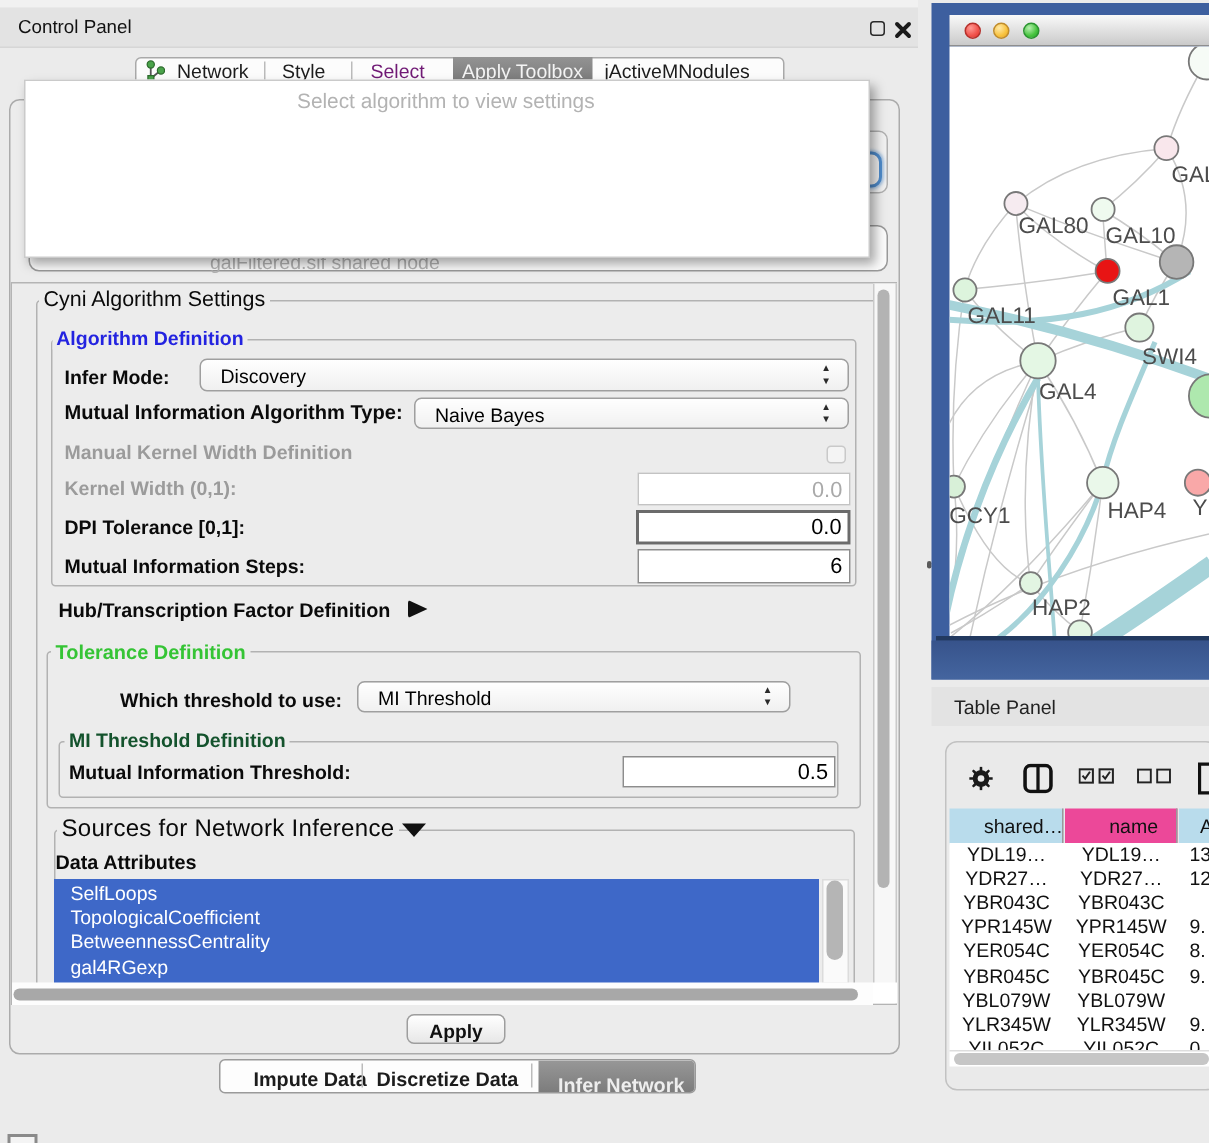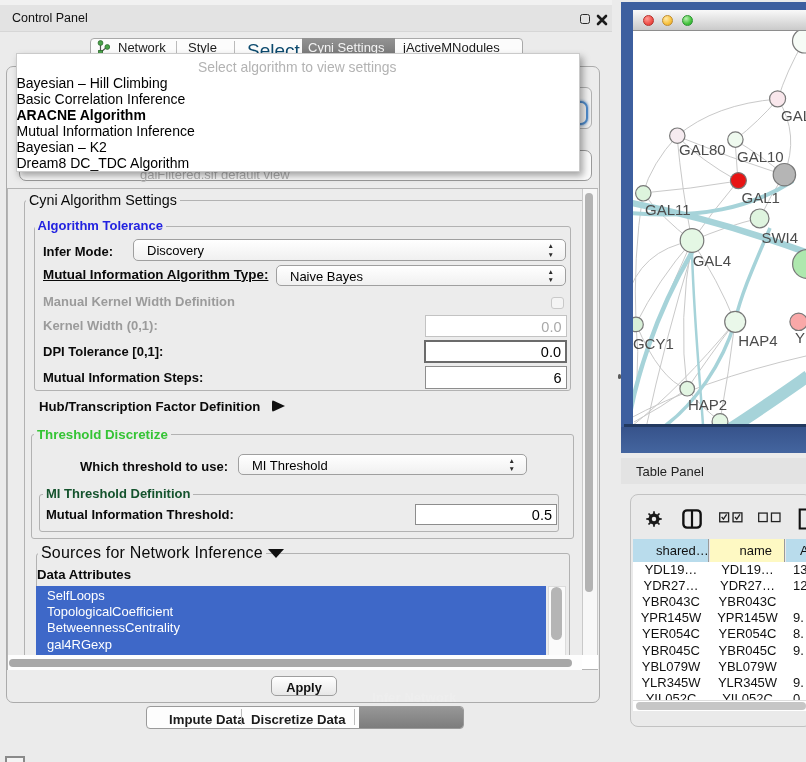--- a/index.html
+++ b/index.html
@@ -38,49 +38,49 @@
 <svg class="abs" style="left:97px;top:40px;" width="13" height="16" viewBox="0 0 13 16">
   <path d="M3.5 4 L3.5 12 M4 12 L10 7" stroke="#555" stroke-width="1.2" fill="none"></path>
   <circle cx="3.5" cy="3" r="2.4" fill="#4aa34a" stroke="#2c6b2c" stroke-width="0.8"></circle>
   <rect x="1.6" y="10.4" width="4" height="4" fill="#4aa34a" stroke="#2c6b2c" stroke-width="0.8"></rect>
   <circle cx="10.3" cy="7" r="2.4" fill="#4aa34a" stroke="#2c6b2c" stroke-width="0.8"></circle>
 </svg>
 <div class="abs" style="left:118px;top:40px;font-size:13px;color:#1c1c1c;">Network</div>
 <div class="vline" style="left:176px;top:41px;height:13px;"></div>
 <div class="abs" style="left:188px;top:40px;font-size:13px;color:#1c1c1c;">Style</div>
 <div class="vline" style="left:233.5px;top:41px;height:13px;"></div>
-<div class="abs" style="left:247px;top:40px;font-size:19px;color:#0c4a6e;">Select</div>
+<div class="abs" style="left:247px;top:40px;font-size:13px;color:#701a75;">Select</div>
 <div class="abs" style="left:302px;top:38px;width:93px;height:19px;background:linear-gradient(#939393,#777777);"></div>
-<div class="abs" style="left:308px;top:40px;font-size:13px;color:#f4f4f4;">Cyni Settings</div>
+<div class="abs" style="left:308px;top:40px;font-size:13px;color:#f4f4f4;">Apply Toolbox</div>
 <div class="abs" style="left:403px;top:40px;font-size:13px;color:#1c1c1c;">jActiveMNodules</div>
 
 <div class="abs" style="left:19px;top:87px;width:573px;height:42px;border:1px solid #b0b0b0;border-radius:6px;background:#f1f1f1;"></div>
 <div class="abs" style="left:19px;top:150px;width:573px;height:31px;border:1px solid #9a9a9a;border-radius:7px;background:#fbfbfb;">
-  <div class="abs" style="left:120px;top:16px;font-size:13px;color:#b2b2b2;">galFiltered.sif default view</div>
+  <div class="abs" style="left:120px;top:16px;font-size:13px;color:#b2b2b2;">galFiltered.sif shared node</div>
 </div>
 <div class="abs" style="left:566px;top:100.5px;width:22px;height:24.5px;border:2.2px solid #4e8ac9;border-radius:7px;background:#ededed;box-shadow:0 0 2px 1px rgba(90,145,205,0.5);"></div>
 
 <div class="abs" style="left:7px;top:188px;width:591px;height:482px;border:1px solid #b4b4b4;background:#ececec;"></div>
 
 <div class="abs" style="left:8px;top:189px;width:574px;height:474px;overflow:hidden;">
 <div class="abs" style="left:-8px;top:-189px;width:806px;height:762px;">
 
   <div class="grp" style="left:24px;top:200px;width:576px;height:480px;"></div>
   <div class="grpt" style="left:26px;top:192.5px;color:#0a0a0a;">Cyni Algorithm Settings</div>
 
   <div class="grp" style="left:34px;top:226px;width:537px;height:165px;"></div>
-  <div class="grpt" style="left:34.5px;top:217.5px;color:#2323e0;font-size:13px;font-weight:bold;">Algorithm Tolerance</div>
+  <div class="grpt" style="left:34.5px;top:217.5px;color:#2323e0;font-size:13px;font-weight:bold;">Algorithm Definition</div>
 
   <div class="lbl" style="left:43px;top:244px;">Infer Mode:</div>
   <div class="combo" style="left:133px;top:239px;width:433px;height:22px;">
     <span class="ctext">Discovery</span>
           <span class="carr">▲<br>▼</span>
   </div>
 
-  <div class="lbl" style="left:43px;top:266.5px;font-size:13.4px;text-decoration:underline;">Mutual Information Algorithm Type:</div>
+  <div class="lbl" style="left:43px;top:266.5px;font-size:13.4px;">Mutual Information Algorithm Type:</div>
   <div class="combo" style="left:276px;top:264.5px;width:290px;height:21.5px;">
     <span class="ctext">Naive Bayes</span>
           <span class="carr">▲<br>▼</span>
   </div>
 
   <div class="lblgray" style="left:43px;top:293.5px;">Manual Kernel Width Definition</div>
   <div class="abs" style="left:551px;top:297px;width:13px;height:12px;background:#f4f4f4;border:1px solid #c9c9c9;border-radius:3px;"></div>
 
   <div class="lblgray" style="left:43px;top:317.5px;">Kernel Width (0,1):</div>
   <div class="tfield" style="left:424.5px;top:315px;width:142px;height:22px;border:1px solid #c3c3c3;color:#a9a9a9;padding:3px 4px 0 0;">0.0</div>
@@ -88,21 +88,21 @@
   <div class="lbl" style="left:43px;top:344px;">DPI Tolerance [0,1]:</div>
   <div class="tfield" style="left:423.5px;top:340px;width:143.5px;height:23px;border:2px solid #6b6b6b;color:#000;padding:2px 4px 0 0;">0.0</div>
 
   <div class="lbl" style="left:43px;top:369.5px;">Mutual Information Steps:</div>
   <div class="tfield" style="left:424.5px;top:366px;width:142px;height:22.5px;border:1px solid #8d8d8d;color:#000;padding:3px 4px 0 0;">6</div>
 
   <div class="lbl" style="left:39px;top:398.5px;font-size:13.2px;">Hub/Transcription Factor Definition</div>
   <div class="abs" style="left:272px;top:399.5px;width:0;height:0;border-left:13px solid #111;border-top:6.3px solid transparent;border-bottom:6.3px solid transparent;border-radius:2px;"></div>
 
   <div class="grp" style="left:31px;top:434px;width:542.5px;height:105px;"></div>
-  <div class="grpt" style="left:34px;top:426.5px;color:#35c435;font-size:13.3px;font-weight:bold;">Threshold Discretize</div>
+  <div class="grpt" style="left:34px;top:426.5px;color:#35c435;font-size:13.3px;font-weight:bold;">Tolerance Definition</div>
 
   <div class="lbl" style="left:80px;top:458.5px;">Which threshold to use:</div>
   <div class="combo" style="left:238px;top:453.5px;width:289px;height:21.5px;">
     <span class="ctext">MI Threshold</span>
           <span class="carr">▲<br>▼</span>
   </div>
 
   <div class="grp" style="left:39px;top:493.5px;width:520px;height:38px;"></div>
   <div class="grpt" style="left:43px;top:486px;color:#14532d;font-size:13px;font-weight:bold;">MI Threshold Definition</div>
   <div class="lbl" style="left:46px;top:507px;">Mutual Information Threshold:</div>
@@ -131,29 +131,26 @@
 
 <div class="abs" style="left:271px;top:676px;width:66px;height:20px;border:1px solid #9e9e9e;border-radius:5px;background:linear-gradient(#ffffff,#e7e7e7);text-align:center;font-size:12.8px;font-weight:bold;color:#111;padding-top:2.5px;">Apply</div>
 
 <div class="abs" style="left:145.5px;top:705.5px;width:318.5px;height:23.5px;background:#fdfdfd;border:1px solid #9a9a9a;border-radius:4px;overflow:hidden;">
   <div class="abs" style="left:212px;top:0;width:106.5px;height:23.5px;background:linear-gradient(#979797,#7a7a7a);"></div>
 </div>
 <div class="abs" style="left:156px;top:711.5px;font-size:13.2px;font-weight:bold;color:#1c1c1c;padding-left:13px;">Impute Data</div>
 <div class="vline" style="left:241px;top:709px;height:16px;"></div>
 <div class="abs" style="left:251px;top:711.5px;font-size:13.2px;font-weight:bold;color:#1c1c1c;">Discretize Data</div>
 <div class="vline" style="left:354px;top:709px;height:16px;"></div>
-<div class="abs" style="left:372px;top:690px;font-size:13.2px;font-weight:bold;color:#eeeeee;">Infer Network</div>
+<div class="abs" style="left:372px;top:716px;font-size:13.2px;font-weight:bold;color:#eeeeee;">Infer Network</div>
 
 <div class="abs" style="left:5px;top:756px;width:20px;height:10px;border:2px solid #8a8a8a;background:#f4f4f4;"></div>
 
 <div class="abs" style="left:16px;top:53px;width:564px;height:119px;background:#fff;border:1px solid #cacaca;box-shadow:3px 4px 7px rgba(0,0,0,0.35);text-decoration:underline;">
   <div class="abs" style="left:181px;top:5px;font-size:13.9px;color:#b3b3b3;">Select algorithm to view settings</div>
-  <div class="abs" style="left:-0.5px;top:21px;font-size:14px;color:#000;line-height:16px;white-space:nowrap;">
-    Bayesian – Hill Climbing<br>Basic Correlation Inference<br><b>ARACNE Algorithm</b><br>Mutual Information Inference<br>Bayesian – K2<br>Dream8 DC_TDC Algorithm
-  </div>
 </div>
 
 <div class="abs" style="left:617.5px;top:373.5px;width:3px;height:5.5px;background:#5a5a5a;border-radius:1.5px;"></div>
 <div class="abs" style="left:621px;top:2px;width:185px;height:451px;background:#3d5f9f;"></div>
 <div class="abs" style="left:621px;top:427px;width:185px;height:26px;background:linear-gradient(#37538b,#44659f);"></div>
 <div class="abs" style="left:624px;top:424px;width:182px;height:3px;background:#22395f;"></div>
 <div class="abs" style="left:633px;top:10px;width:173px;height:21px;background:linear-gradient(#f9f9f9,#cacaca);border-bottom:1px solid #8e8e8e;"></div>
 <div class="abs" style="left:643px;top:15px;width:11px;height:11px;border-radius:50%;background:radial-gradient(circle at 35% 30%, #ff9a94, #f0514a 60%, #d8352e);border:0.5px solid #b5302b;"></div>
 <div class="abs" style="left:662px;top:15px;width:11px;height:11px;border-radius:50%;background:radial-gradient(circle at 35% 30%, #ffe9a8, #f8c23d 60%, #dd9f2f);border:0.5px solid #c08c2c;"></div>
 <div class="abs" style="left:682px;top:15px;width:11px;height:11px;border-radius:50%;background:radial-gradient(circle at 35% 30%, #b8f0b0, #46c33e 60%, #2ba233);border:0.5px solid #2b9431;"></div>
@@ -257,21 +254,21 @@
 <svg class="abs" style="left:758px;top:512px;" width="23" height="11" viewBox="0 0 27 12">
   <rect x="0.8" y="0.8" width="10" height="10" fill="none" stroke="#222" stroke-width="1.5"></rect>
   <rect x="15.8" y="0.8" width="10" height="10" fill="none" stroke="#222" stroke-width="1.5"></rect>
 </svg>
 <svg class="abs" style="left:798px;top:508px;" width="13" height="22" viewBox="0 0 13 23">
   <path d="M1.5 1.5 L9 1.5 L13 6 L13 21.5 L1.5 21.5 Z" fill="none" stroke="#111" stroke-width="2.2"></path>
 </svg>
 
 <div class="abs" style="left:633px;top:539px;width:173px;height:24px;">
   <div class="abs" style="left:0;top:0;width:76px;height:24px;background:#b9dcec;border-right:1px solid #9a9a9a;font-size:13px;color:#111;padding:4px 0 0 23px;">shared…</div>
-  <div class="abs" style="left:77px;top:0;width:75px;height:24px;background:#fef9c3;border-right:1px solid #9a9a9a;font-size:13px;color:#111;padding:4px 0 0 29.5px;">name</div>
+  <div class="abs" style="left:77px;top:0;width:75px;height:24px;background:#ec4899;border-right:1px solid #9a9a9a;font-size:13px;color:#111;padding:4px 0 0 29.5px;">name</div>
   <div class="abs" style="left:153px;top:0;width:20px;height:24px;background:#b9dcec;font-size:13px;color:#111;padding-top:4px;padding-left:14px;">A</div>
 </div>
 <div class="abs" style="left:633px;top:561.5px;width:173px;height:138.5px;background:#fff;overflow:hidden;font-size:13px;color:#111;">
   <div class="abs" style="left:0;top:0;width:76px;text-align:center;line-height:16.2px;">YDL19…<br>YDR27…<br>YBR043C<br>YPR145W<br>YER054C<br>YBR045C<br>YBL079W<br>YLR345W<br>YIL052C</div>
   <div class="abs" style="left:77px;top:0;width:75px;text-align:center;line-height:16.2px;">YDL19…<br>YDR27…<br>YBR043C<br>YPR145W<br>YER054C<br>YBR045C<br>YBL079W<br>YLR345W<br>YIL052C</div>
   <div class="abs" style="left:160px;top:0;width:20px;line-height:16.2px;">13<br>12<br><br>9.<br>8.<br>9.<br><br>9.<br>0.</div>
 </div>
 <div class="abs" style="left:633px;top:700px;width:173px;height:11px;background:#fff;border-top:1px solid #ddd;"></div>
 <div class="abs" style="left:636px;top:701.5px;width:170px;height:8px;background:#c6c6c6;border-radius:4px;"></div>
 

